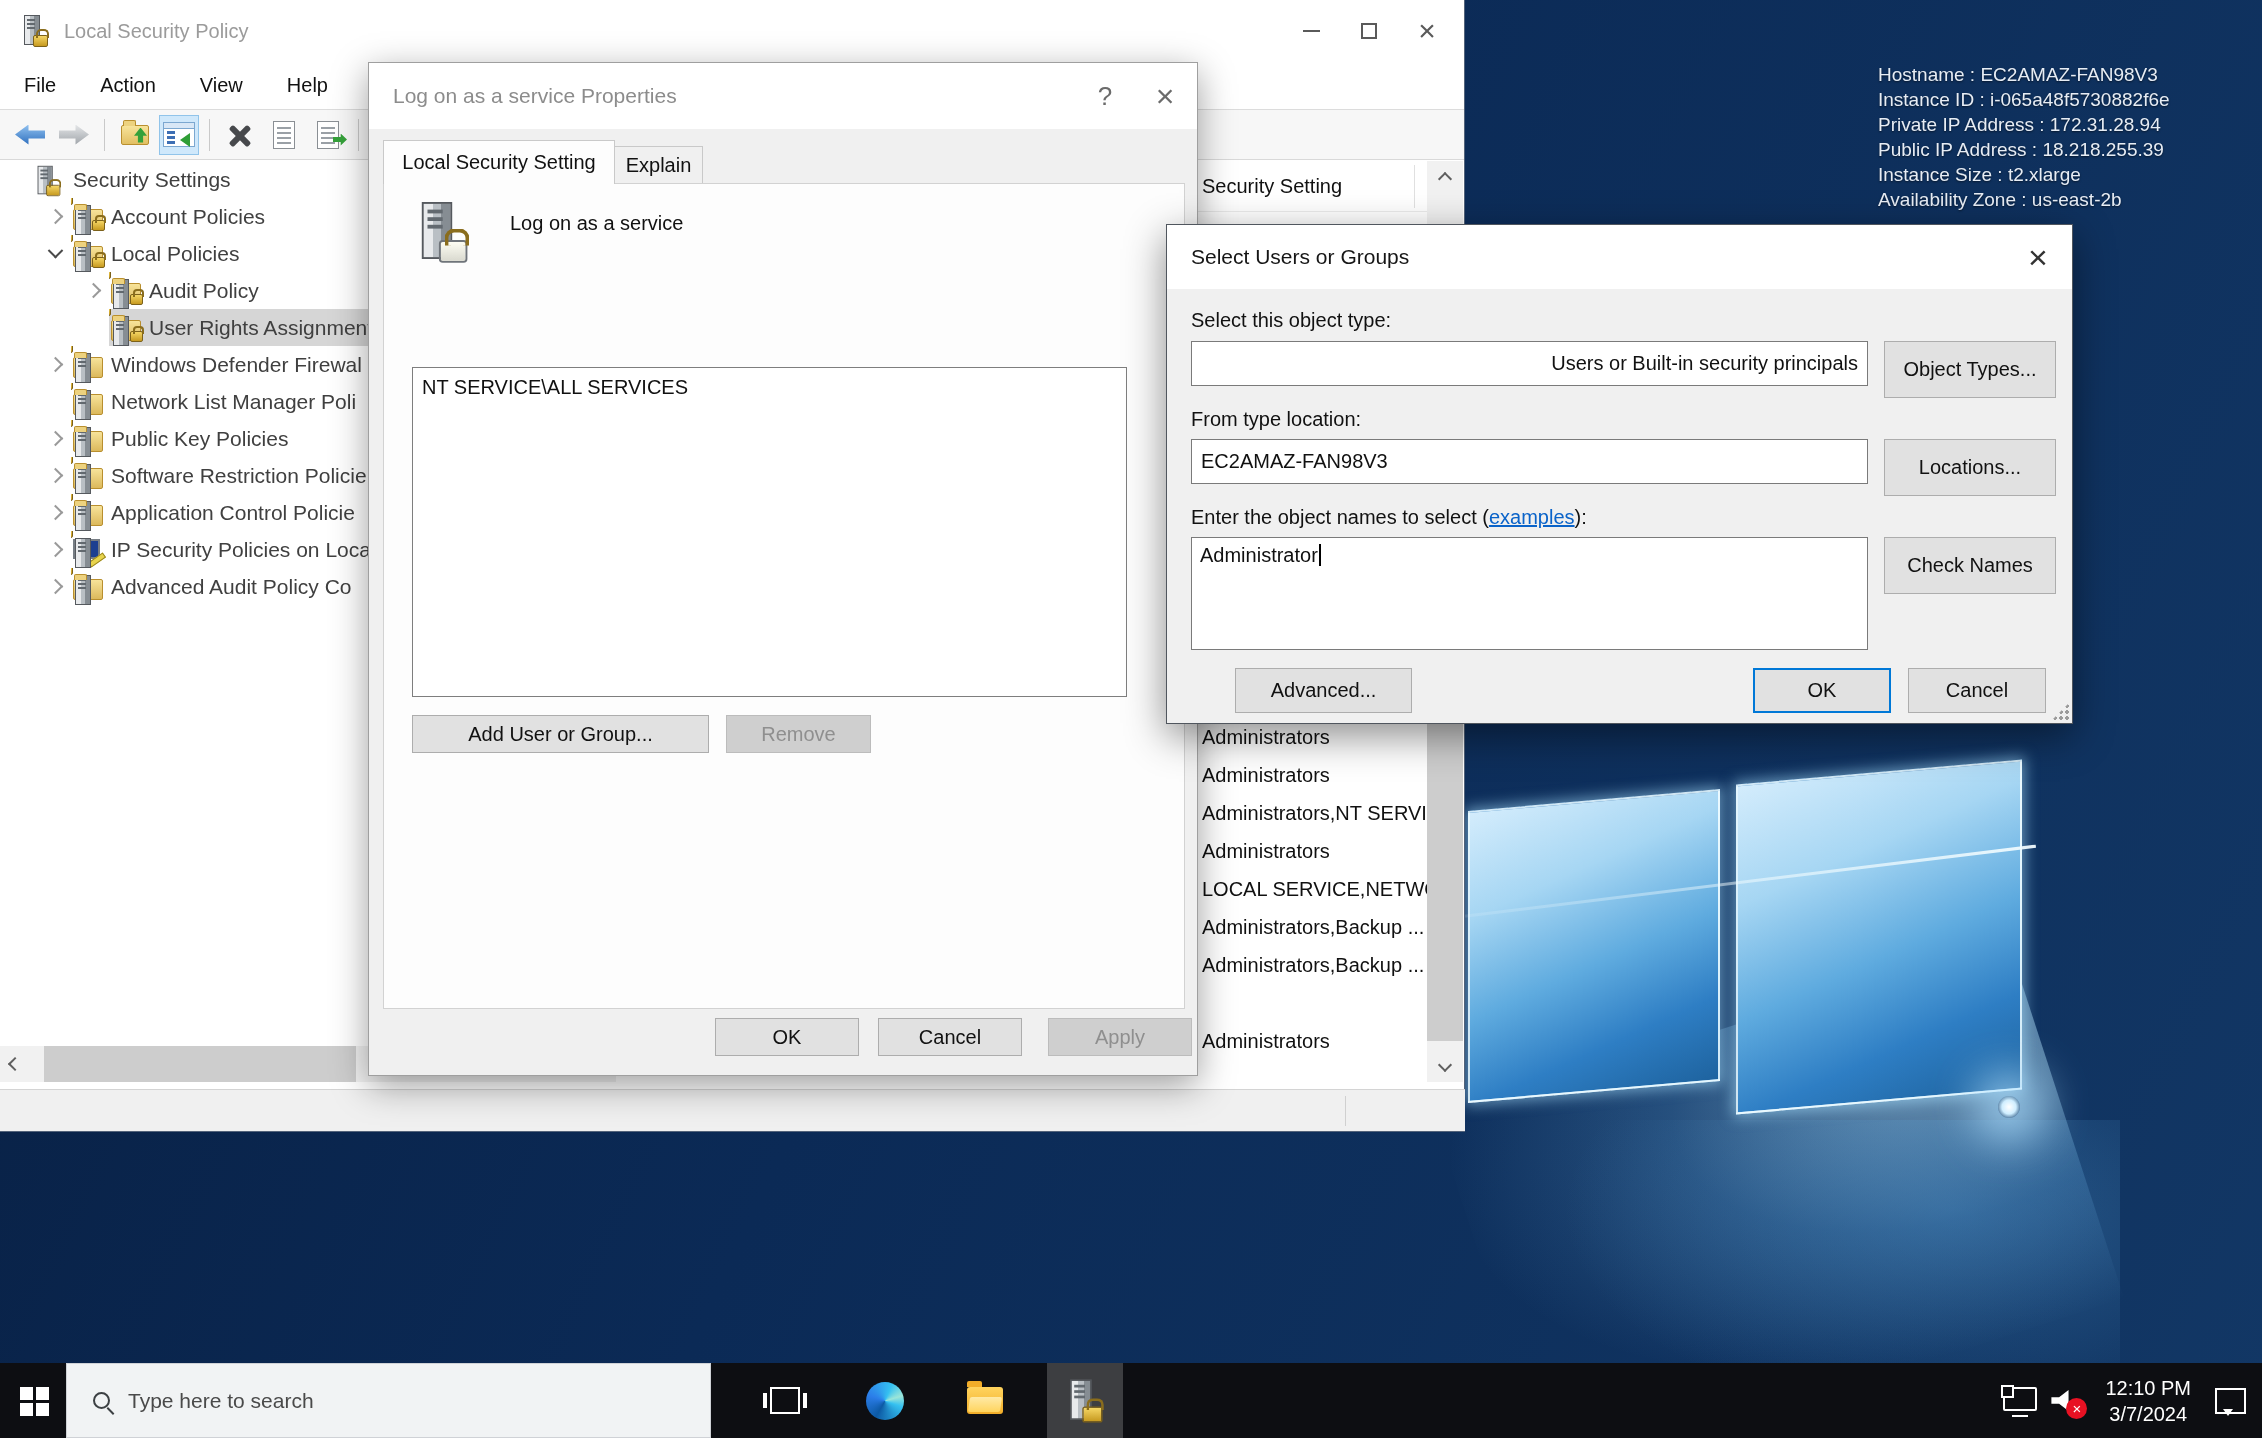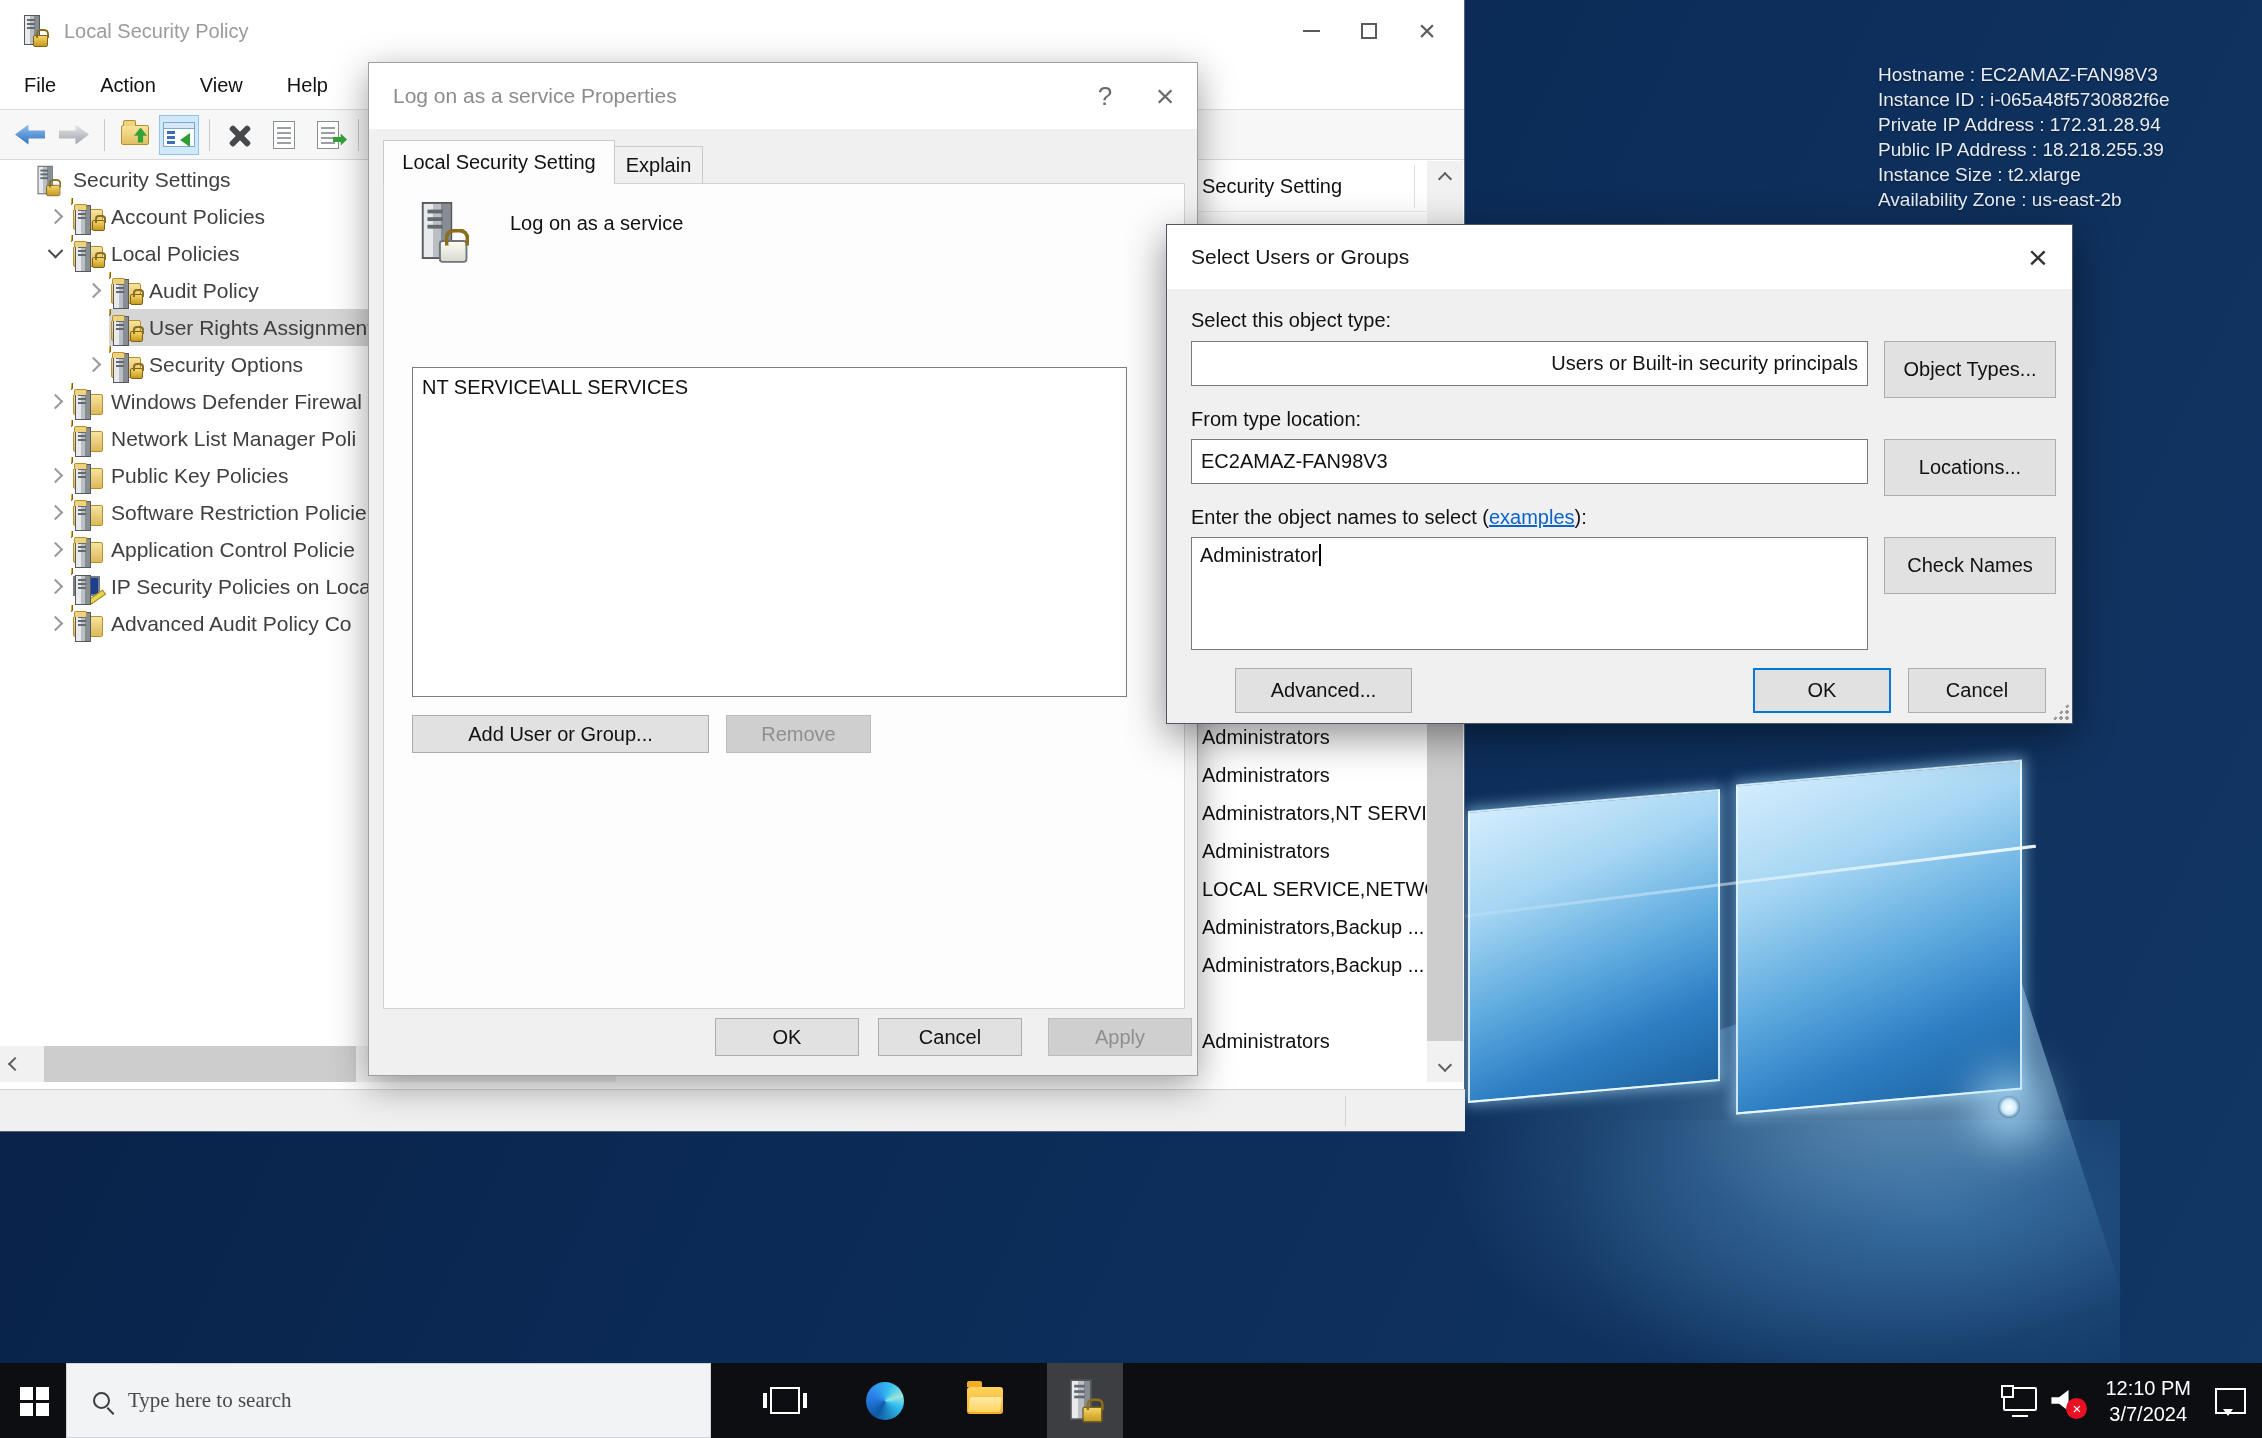--- a/index.html
+++ b/index.html
@@ -201,21 +201,21 @@
   .grip { position:absolute; right:3px; bottom:3px; width:17px; height:17px;
     background-image:radial-gradient(#9b9b9b 1.6px, rgba(0,0,0,0) 1.8px); background-size:6px 6px;
     clip-path:polygon(100% 0,100% 100%,0 100%); }
 
   
   .taskbar { position:absolute; left:0; top:1363px; width:2262px; height:75px; background:#0d0e12;
     display:flex; align-items:stretch; }
   .tb-start { width:66px; display:flex; align-items:center; justify-content:center; }
   .win-logo { position:relative; width:13px; height:13px; background:#fff;
     box-shadow:16px 0 #fff, 0 16px #fff, 16px 16px #fff; margin:-14px 14px 0 0; }
-  .tb-search { width:645px; background:#f1f3f4; border:1px solid #cfd2d6; display:flex; align-items:center;font-family:Liberation Serif, serif; }
+  .tb-search { width:645px; background:#f1f3f4; border:1px solid #cfd2d6; display:flex; align-items:center; }
   .mag { position:relative; width:17px; height:17px; border:2px solid #3c4043; border-radius:50%; margin:0 18px 0 26px; flex:none; }
   .mag::after { content:""; position:absolute; right:-7px; bottom:-5px; width:9px; height:2px; background:#3c4043;
     transform:rotate(45deg); }
   .tb-search .ph { font-size:21px; color:#4a4a4a; }
   .tb-apps { display:flex; align-items:stretch; margin-left:12px; }
   .tb-tile { width:76px; margin-left:24px; display:flex; align-items:center; justify-content:center; }
   .tb-tile.active { background:rgba(255,255,255,.20); }
   .ico-tv { position:relative; width:30px; height:27px; border:2px solid #fff; }
   .ico-tv::before, .ico-tv::after { content:""; position:absolute; top:4px; width:4px; height:15px; background:#fff; }
   .ico-tv::before { left:-9px; } .ico-tv::after { right:-9px; }
@@ -367,27 +367,20 @@
         </div>
 
         <div class="tree-item selected" data-expand="" data-icon="folder-lock" style="--indent: 2;">
           <span class="chev"></span>
           <span class="hl-box">
             <span class="tree-ico"><span class="flock"></span><span class="ipseci"></span><span class="rooti app-ico"><span class="tower"></span><span class="lock"></span></span></span>
             <span class="tree-label">User Rights Assignment</span>
           </span>
         </div>
 
-        <div class="tree-item" data-expand="collapsed" data-icon="folder-lock" style="--indent: 2;">
-          <span class="chev"></span>
-          <span class="hl-box">
-            <span class="tree-ico"><span class="flock"></span><span class="ipseci"></span><span class="rooti app-ico"><span class="tower"></span><span class="lock"></span></span></span>
-            <span class="tree-label">Security Options</span>
-          </span>
-        </div>
 
         <div class="tree-item" data-expand="collapsed" data-icon="folder" style="--indent: 1;">
           <span class="chev"></span>
           <span class="hl-box">
             <span class="tree-ico"><span class="flock"></span><span class="ipseci"></span><span class="rooti app-ico"><span class="tower"></span><span class="lock"></span></span></span>
             <span class="tree-label">Windows Defender Firewal</span>
           </span>
         </div>
 
         <div class="tree-item" data-expand="" data-icon="folder" style="--indent: 1;">

